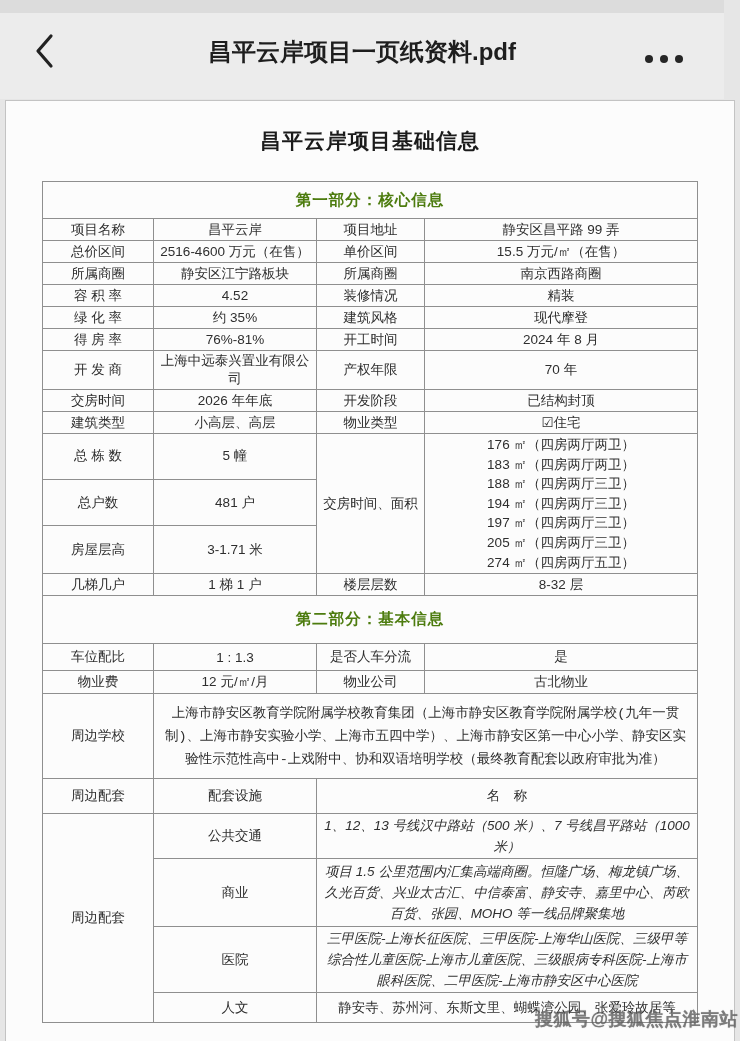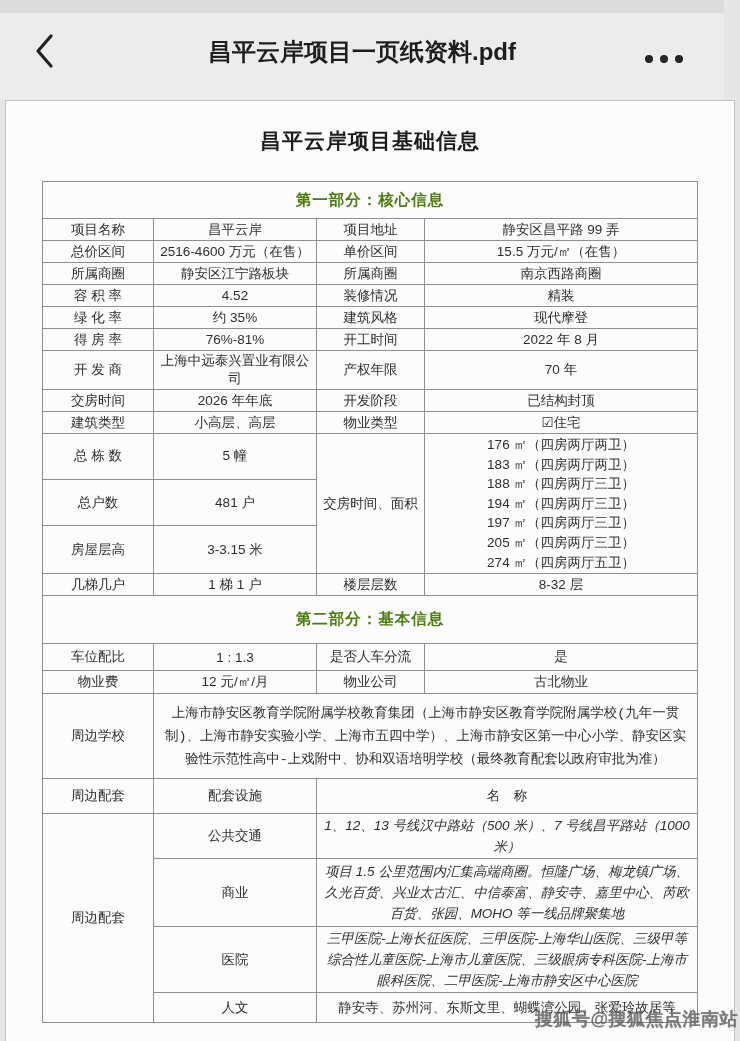--- a/index.html
+++ b/index.html
@@ -142,21 +142,21 @@
       <tr class="h22">
         <td>绿 化 率</td>
         <td>约 35%</td>
         <td>建筑风格</td>
         <td>现代摩登</td>
       </tr>
       <tr class="h22">
         <td>得 房 率</td>
         <td>76%-81%</td>
         <td>开工时间</td>
-        <td>2022 年 8 月</td>
+        <td>2024 年 8 月</td>
       </tr>
       <tr class="h22">
         <td>开 发 商</td>
         <td class="tight">上海中远泰兴置业有限公司</td>
         <td>产权年限</td>
         <td>70 年</td>
       </tr>
       <tr class="h22">
         <td>交房时间</td>
         <td>2026 年年底</td>
@@ -183,21 +183,21 @@
           <div class="unit-line">205 ㎡（四房两厅三卫）</div>
           <div class="unit-line">274 ㎡（四房两厅五卫）</div>
         </td>
       </tr>
       <tr class="h46">
         <td>总户数</td>
         <td>481 户</td>
       </tr>
       <tr class="h47">
         <td>房屋层高</td>
-        <td>3-3.15 米</td>
+        <td>3-1.71 米</td>
       </tr>
 
       <tr class="h22">
         <td>几梯几户</td>
         <td>1 梯 1 户</td>
         <td>楼层层数</td>
         <td>8-32 层</td>
       </tr>
 
       <tr class="h48">

